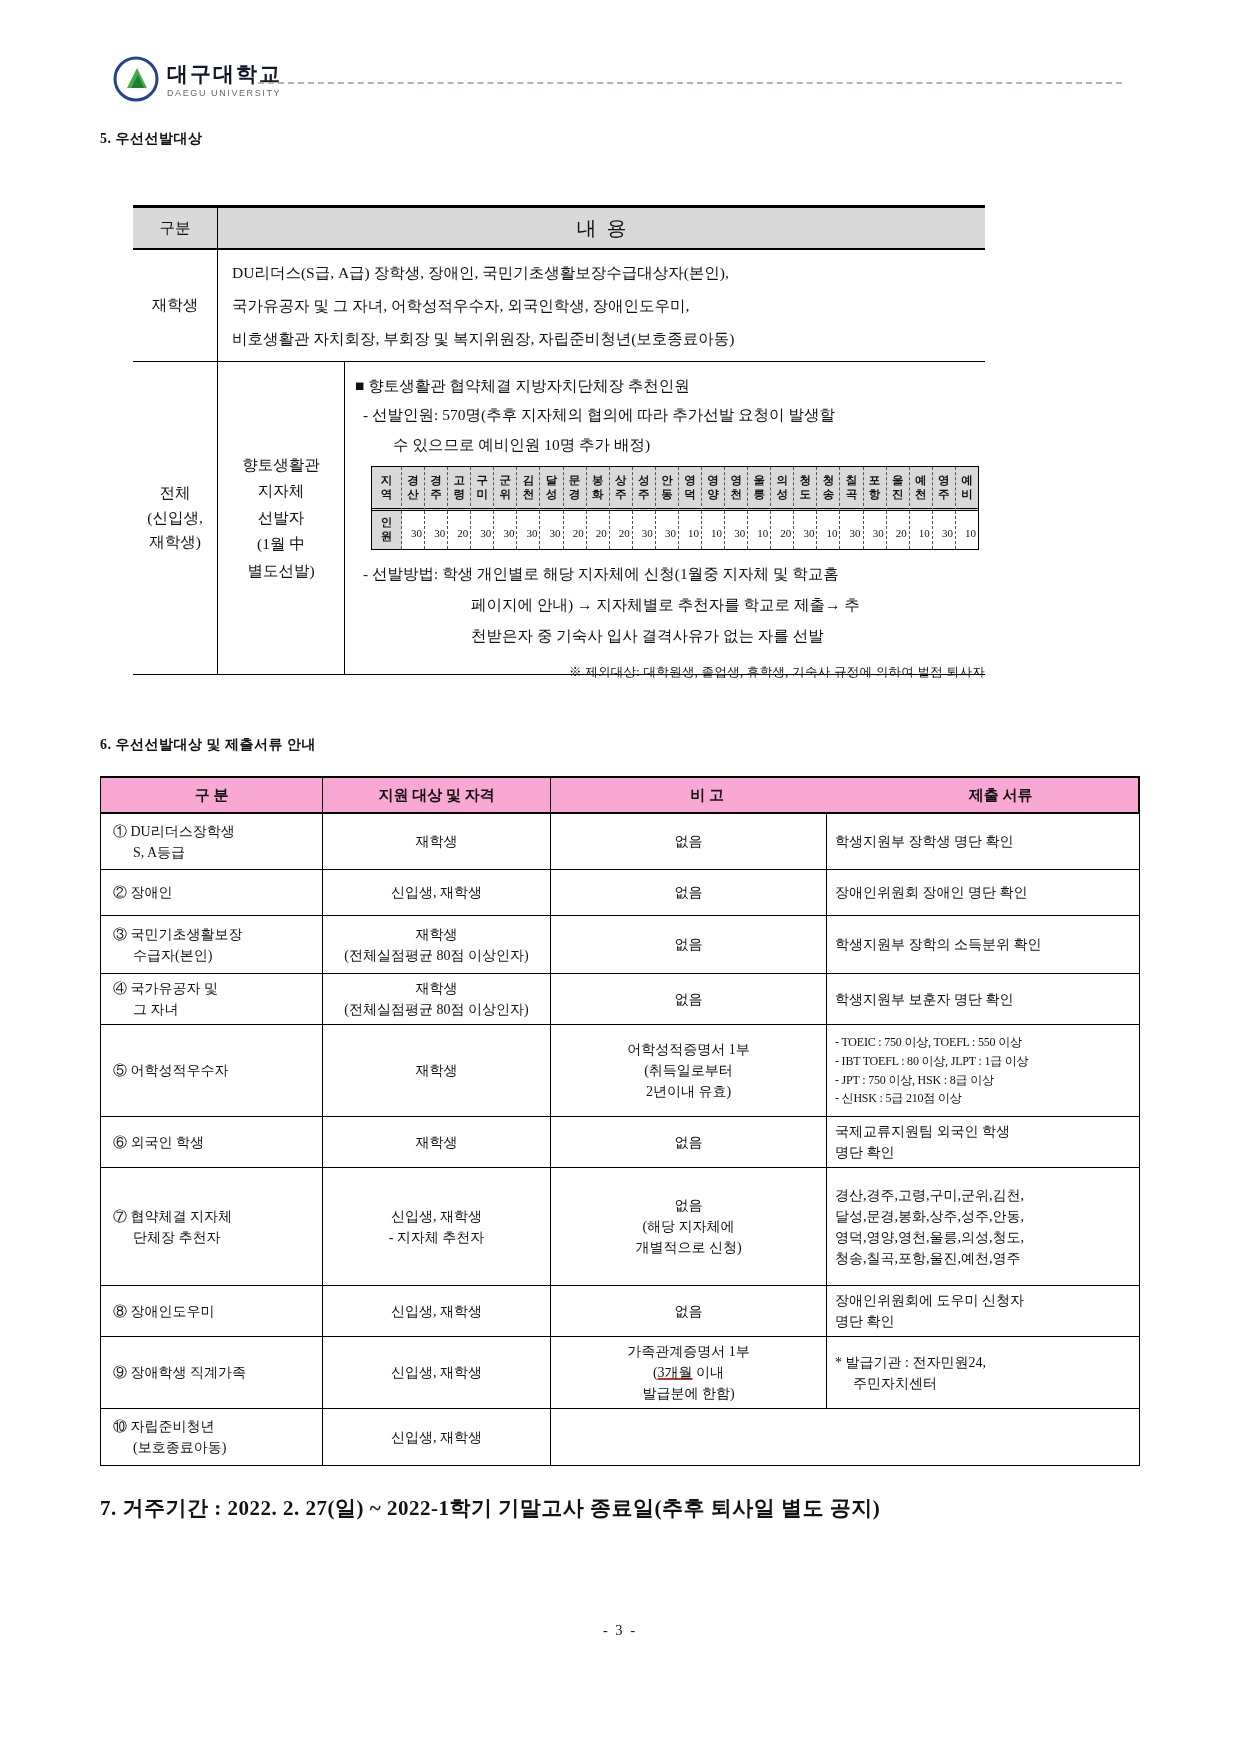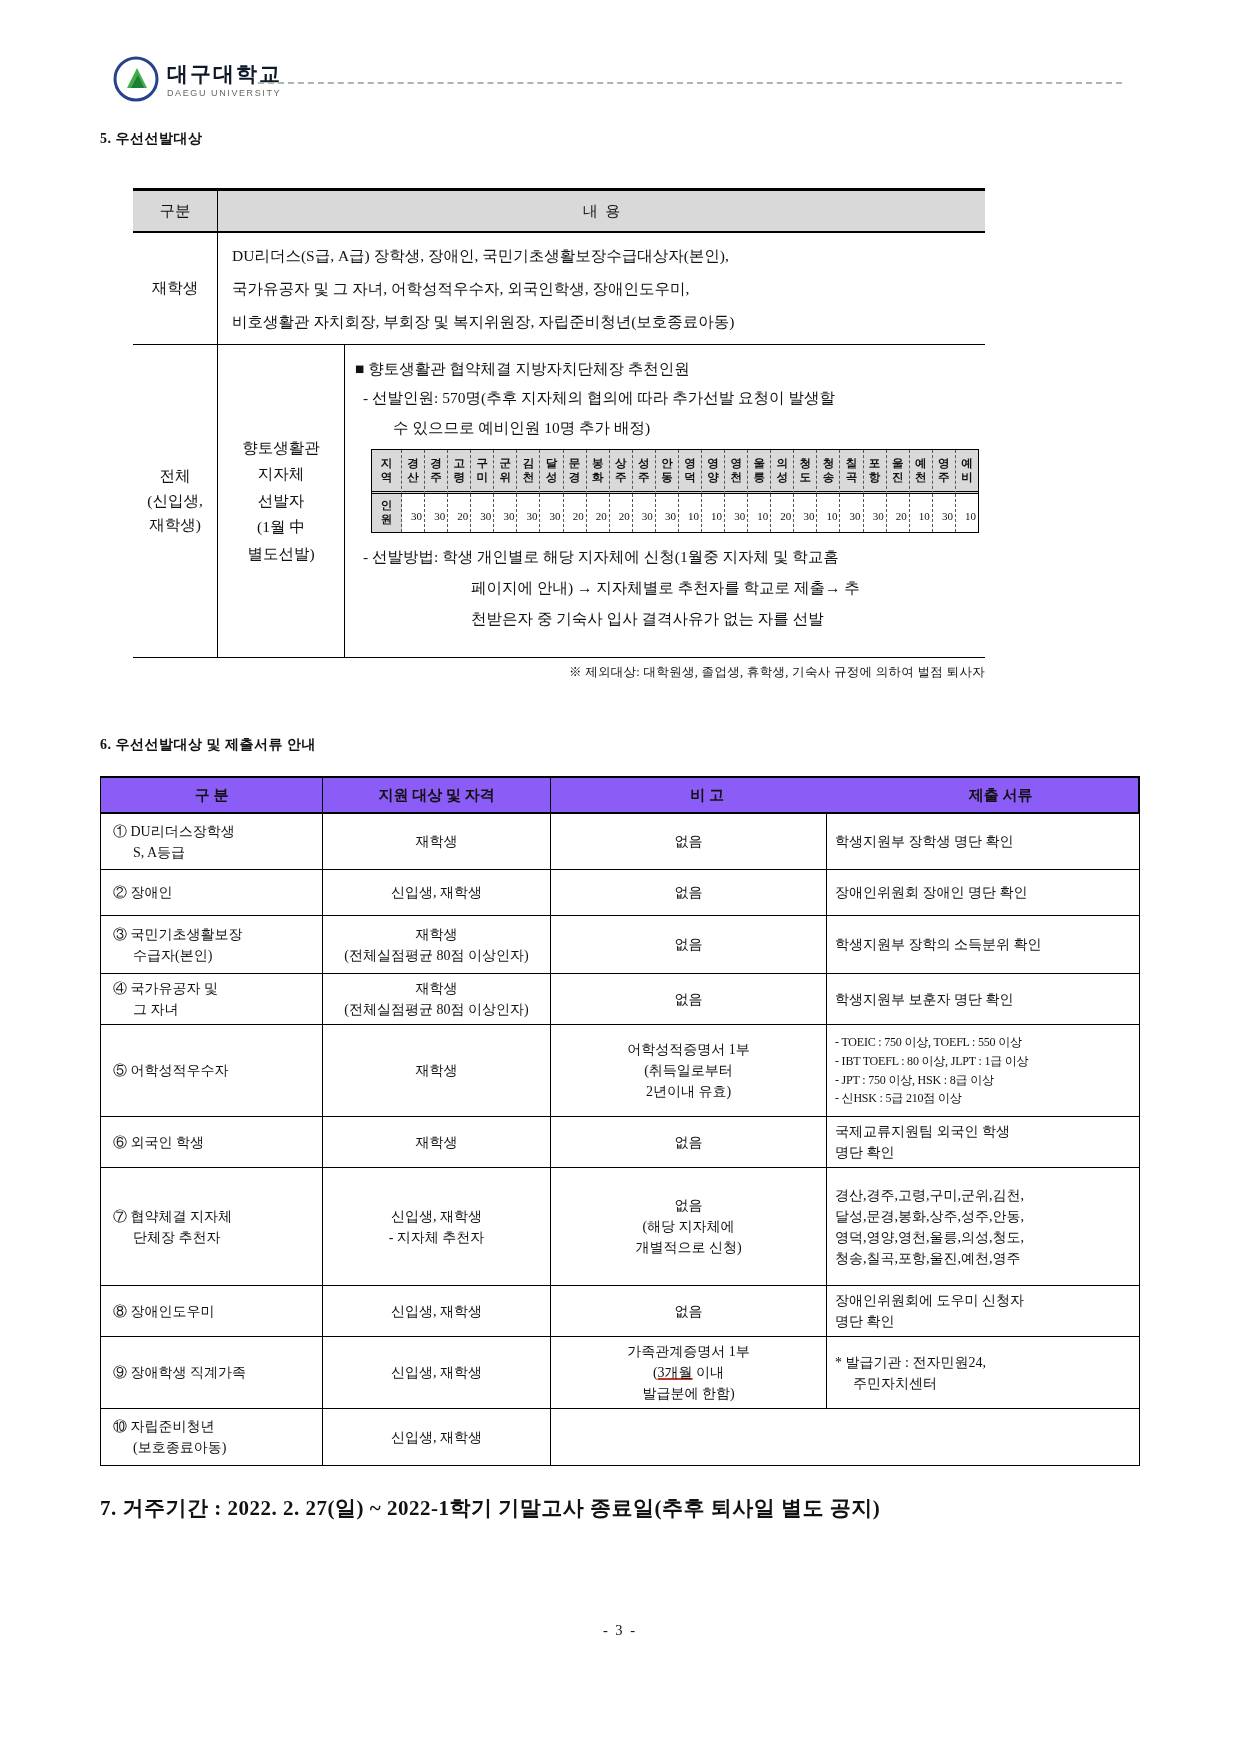--- a/index.html
+++ b/index.html
@@ -19,29 +19,29 @@
   .logo-en { font-size:9px; color:#666; letter-spacing:1.6px; font-family:"Liberation Sans",sans-serif; }
   .head-rule { position:absolute; left:258px; right:118px; top:82px; border-top:2px dashed #a9b8a9; }
 
   
   .sec-title { position:absolute; left:100px; font-size:14px; font-weight:bold; letter-spacing:0.5px; white-space:pre-wrap; }
   #sec5-title { top:130px; }
   #sec6-title { top:736px; }
   #sec7-title { top:1494px; font-size:21px; }
 
   
-  .t1 { position:absolute; left:133px; top:188px; width:852px; border-top:3px solid #000; border-bottom:1px solid #000; font-size:15.5px; }
+  .t1 { position:absolute; left:133px; top:205px; width:852px; border-top:3px solid #000; border-bottom:1px solid #000; font-size:15.5px; }
   .t1r { display:flex; }
   .t1-head { background:#d9d9d9; border-bottom:2.5px solid #000; min-height:42px; }
   .t1-body1 { border-bottom:1px solid #000; min-height:110px; }
   .t1-body2 { min-height:312px; }
   .c1 { width:85px; flex:none; border-right:1px solid #000; display:flex; flex-direction:column; justify-content:center; align-items:center; text-align:center; line-height:1.6; }
   .c2 { width:127px; flex:none; border-right:1px solid #000; display:flex; flex-direction:column; justify-content:center; align-items:center; text-align:center; line-height:1.7; }
   .c23 { flex:1; display:flex; flex-direction:column; justify-content:center; }
-  .t1-head .c23 { align-items:center; font-size:15px;text-align:right; }
+  .t1-head .c23 { align-items:center; font-size:20px;text-align:right; }
   .content1 { padding:6px 0 6px 14px; }
   .content1 .ln { line-height:33px; }
   .c3 { flex:1; padding:10px 0 12px 10px; }
   .c3 .bullet { line-height:28px; }
   .c3 .sel1 { line-height:30px; padding-left:8px; }
   .c3 .sel2 { line-height:30px; padding-left:38px; }
   .method { margin-top:8px; }
   .method .m1 { line-height:31px; padding-left:8px; }
   .method .m2, .method .m3 { line-height:31px; padding-left:116px; }
 
@@ -60,21 +60,21 @@
            padding:16px 2px 3px 0; min-height:38px; }
   .rt-cells > :last-child { border-right:none; }
 
   
   .t1-note { position:absolute; top:664px; right:255px; font-size:12.5px; letter-spacing:0.3px; }
 
   
   .t2 { position:absolute; left:100px; top:776px; width:1040px; border:1px solid #000; border-top:2.5px solid #000; font-size:14px; }
   .t2r { display:flex; border-bottom:1px solid #000; }
   .t2r:last-child { border-bottom:none; }
-  .t2-head { background:#8b5cf6; border-bottom:2px solid #000; font-weight:bold; min-height:36px; font-size:15px; }
+  .t2-head { background:#f9a8d4; border-bottom:2px solid #000; font-weight:bold; min-height:36px; font-size:15px; }
   .t2c { display:flex; flex-direction:column; justify-content:center; line-height:1.5; padding:4px 4px; }
   .t2c1 { width:222px; flex:none; border-right:1px solid #000; align-items:flex-start; padding-left:12px; }
   .t2c2 { width:228px; flex:none; border-right:1px solid #000; align-items:center; text-align:center; }
   .t2c3 { width:276px; flex:none; border-right:1px solid #000; align-items:center; text-align:center; }
   .t2c4 { flex:1; align-items:flex-start; padding-left:8px; }
   .t2-head .t2c { align-items:center; text-align:center; padding-left:4px; }
   .cat .ln + .ln { padding-left:20px; }
   .hang .ln + .ln { padding-left:18px; }
   .small .ln { font-size:12px; line-height:1.55; letter-spacing:-0.2px; }
   .rh56{min-height:56px;} .rh46{min-height:46px;} .rh58{min-height:58px;} .rh48{min-height:48px;}

